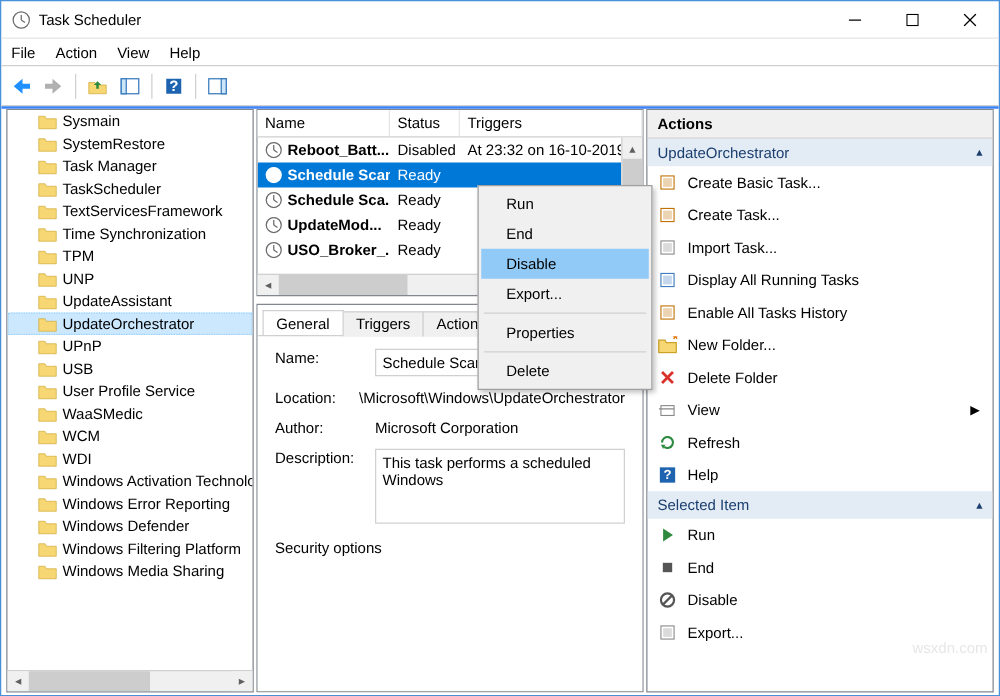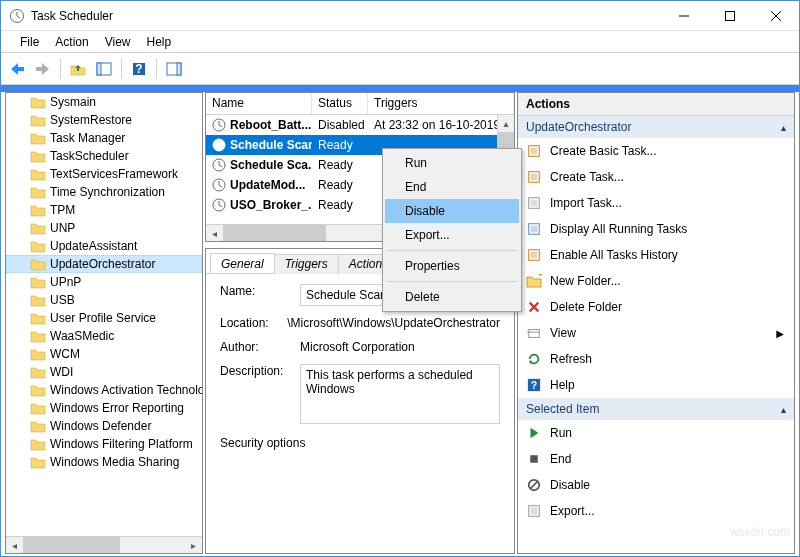--- a/index.html
+++ b/index.html
@@ -5,28 +5,28 @@
   * { box-sizing: border-box; font-family: "Segoe UI", Tahoma, sans-serif; font-size: 12px; }
   html, body { margin: 0; padding: 0; }
   body { width: 800px; height: 557px; background: #fff; overflow: hidden; border: 1px solid #4a90d9; display: flex; flex-direction: column; }
   
   .titlebar { height: 30px; display: flex; align-items: center; padding-left: 8px; border-bottom: 1px solid #e5e5e5; }
   .titlebar .title-icon { width: 16px; height: 16px; margin-right: 6px; }
   .titlebar .title-text { flex: 1; font-size: 12px; }
   .titlebar .win-btns { display: flex; }
   .titlebar .win-btn { width: 46px; height: 30px; display: flex; align-items: center; justify-content: center; }
   
-  .menubar { height: 22px; display: flex; align-items: center; padding-left: 11px; border-bottom: 1px solid #d0d0d0; }
+  .menubar { height: 22px; display: flex; align-items: center; padding-left: 0; border-bottom: 1px solid #d0d0d0; }
   .menubar .menu-item { padding: 2px 8px; }
   
   .toolbar { height: 32px; display: flex; align-items: center; padding-left: 4px; border-bottom: 1px solid #d0d0d0; gap: 2px; }
   .toolbar .tb-btn { width: 24px; height: 24px; display: flex; align-items: center; justify-content: center; border: 1px solid transparent; }
   .toolbar .tb-sep { width: 1px; height: 20px; background: #d0d0d0; margin: 0 3px; }
   
-  .workspace { flex: 1; display: flex; overflow: hidden; border-top: 7px solid #3b82f6; }
+  .workspace { flex: 1; display: flex; overflow: hidden; border-top: 2px solid #3b82f6; }
   
   .tree-panel { width: 198px; border: 1px solid #828790; margin: 0 2px 2px 4px; background: #fff; display: flex; flex-direction: column; overflow: hidden; }
   .tree-scroll { flex: 1; overflow: hidden; position: relative; }
   .tree-item { display: flex; align-items: center; height: 18px; padding-left: 24px; white-space: nowrap; overflow: hidden; }
   .tree-item .folder-icon { width: 16px; height: 14px; margin-right: 4px; flex: none; }
   .tree-item.selected { background: #cce8ff; border: 1px dotted #99d1ff; padding-left: 23px; }
   .hscroll { height: 17px; background: #f0f0f0; border-top: 1px solid #d0d0d0; display: flex; }
   .hscroll .sb-btn { width: 17px; height: 16px; background: #f0f0f0; display: flex; align-items: center; justify-content: center; color: #606060; }
   .hscroll .sb-track { flex: 1; position: relative; }
   .hscroll .sb-thumb { position: absolute; height: 16px; background: #cdcdcd; left: 0; width: 60%; }
@@ -46,21 +46,21 @@
   .task-vscroll .sb-track { flex: 1; position: relative; }
   .task-vscroll .sb-thumb { position: absolute; width: 16px; background: #cdcdcd; top: 0; height: 50%; }
   .task-body { display: flex; flex: 1; overflow: hidden; }
   .task-rows { flex: 1; overflow: hidden; }
   .task-hscroll-wrap { display: flex; height: 17px; }
   .task-hscroll-wrap .hscroll { flex: 1; }
   .task-hscroll-wrap .corner { width: 17px; background: #f0f0f0; }
   
   .details-panel { flex: 1; border: 1px solid #828790; margin-top: 6px; background: #fff; overflow: hidden; display: flex; flex-direction: column; }
   .tabs { display: flex; height: 24px; padding-left: 4px; padding-top: 4px; }
-  .tab { padding: 3px 10px; border: 1px solid #d0d0d0; border-bottom: none; background: #fff; margin-right: -1px; position: relative; font-style: italic; }
+  .tab { padding: 3px 10px; border: 1px solid #d0d0d0; border-bottom: none; background: #fff; margin-right: -1px; position: relative; }
   .tab.active { background: #fff; z-index: 2; }
   .tab:not(.active) { background: #f0f0f0; top: 1px; padding-top: 2px; padding-bottom: 2px; }
   .tab-body { border-top: 1px solid #d0d0d0; padding: 10px 14px; flex: 1; overflow: hidden; }
   .form-row { display: flex; margin-bottom: 10px; align-items: flex-start; }
   .form-label { width: 80px; }
   .form-field { flex: 1; }
   .form-field.boxed { border: 1px solid #d0d0d0; padding: 3px 5px; }
   .form-field.tall { height: 60px; overflow: hidden; }
   .sec-opts { margin-top: 12px; }
   
@@ -565,13 +565,13 @@
   <div class="ctx-item">Run</div>
   <div class="ctx-item">End</div>
   <div class="ctx-item highlight">Disable</div>
   <div class="ctx-item">Export...</div>
   <div class="ctx-sep"></div>
   <div class="ctx-item">Properties</div>
   <div class="ctx-sep"></div>
   <div class="ctx-item">Delete</div>
 </div>
 
-<div style="position:absolute; right:10px; bottom:18px; color:#e7e7e7; font-size:12px;">wsxdn.com</div>
+<div style="position:absolute; right:10px; bottom:32px; color:#e7e7e7; font-size:12px;">wsxdn.com</div>
 
 </body></html>

